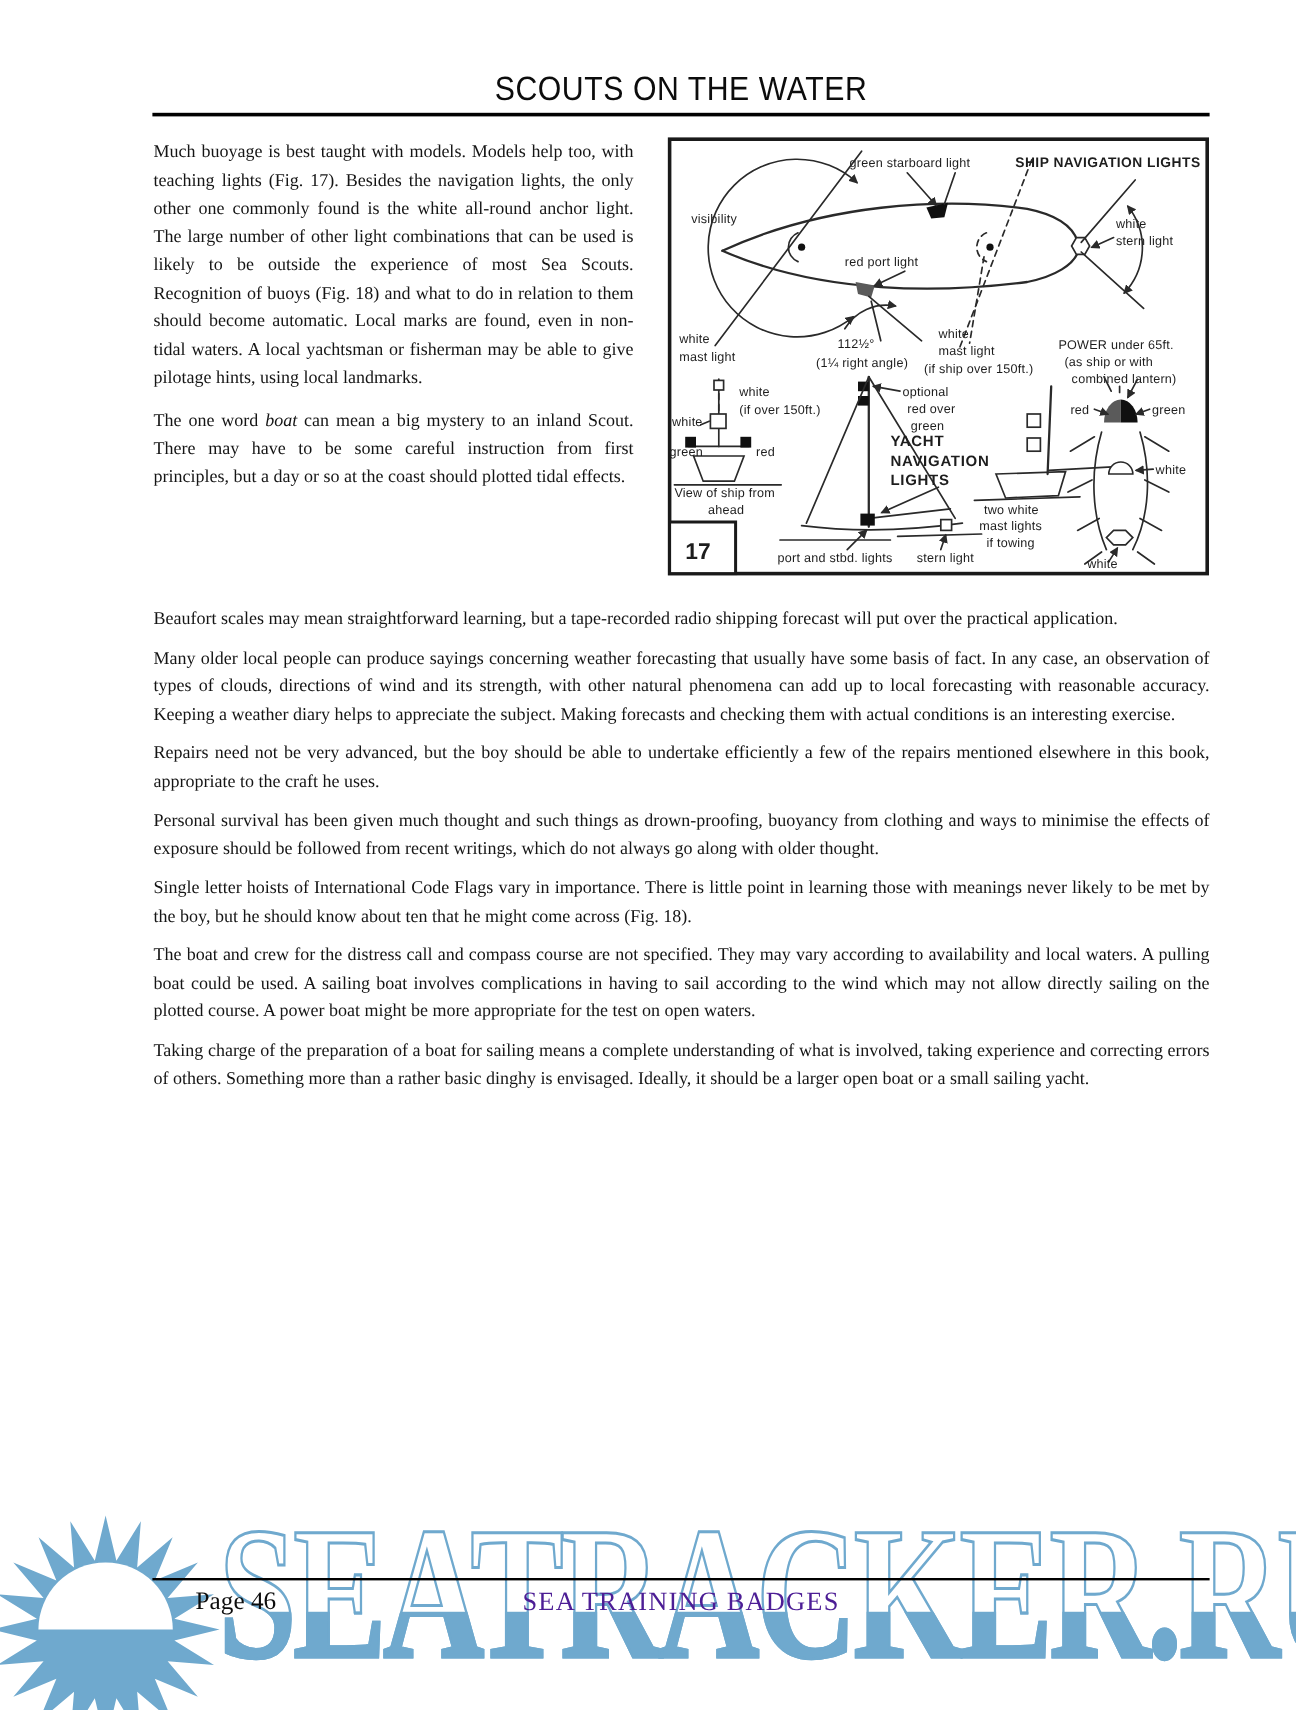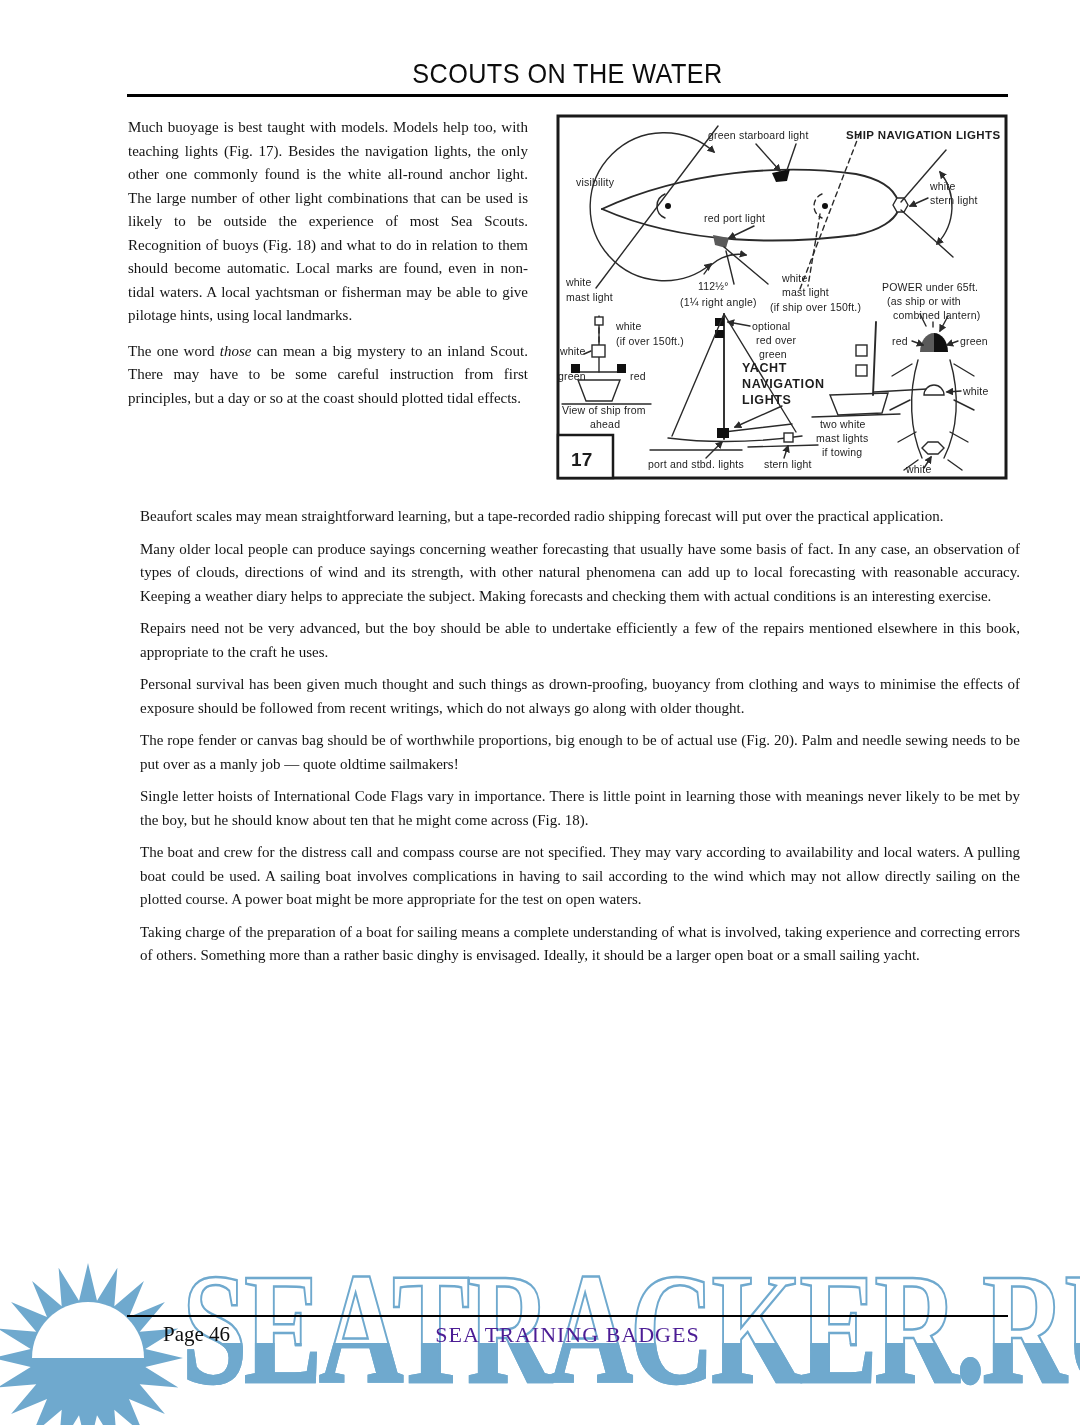--- a/index.html
+++ b/index.html
@@ -9,21 +9,21 @@
   }
   
   .title-wrap{position:absolute; left:127px; top:58px; width:881px; text-align:center;}
   .title-text{display:inline-block; transform:scaleX(.9); transform-origin:center;
     font-family:"Liberation Sans", sans-serif; font-size:28px; letter-spacing:.5px; color:#0c0c0c;}
   .rule{position:absolute; left:127px; width:881px; height:2.5px; background:#000;}
   .rule.header{top:94px;}
   .rule.footer{top:1315px; height:2px; z-index:3;}
   
   .leftcol{position:absolute; left:128px; top:116px; width:400px;}
-  .fullcol{position:absolute; left:140px; top:505px; width:880px;}
+  .fullcol{position:absolute; left:128px; top:505px; width:880px;}
   p.body{margin:0 0 12px 0; font-size:15px; line-height:23.5px; text-align:justify;}
   .fullcol p.body{margin-bottom:9px;}
   p.body i{font-style:italic;}
   
   .fig{position:absolute; left:556px; top:114px; width:452px; height:366px;}
   .fig text{font-family:"Liberation Sans", sans-serif; font-size:10.5px; fill:#1d1d1d; letter-spacing:.2px;}
   .fig text.hd{font-size:11.5px; font-weight:bold; letter-spacing:.4px;}
   .fig text.big{font-size:12.5px; font-weight:bold; letter-spacing:.6px;}
   .fig text.num{font-size:19px; font-weight:bold;}
   .fig .ln{stroke:#2a2a2a; stroke-width:1.4; fill:none; stroke-linecap:round;}
@@ -58,21 +58,21 @@
 
 <div class="page">
 
   <div class="title-wrap">
     <span class="title-text">SCOUTS ON THE WATER</span>
   </div>
   <div class="rule header"></div>
 
   <div class="leftcol">
     <p class="body">Much buoyage is best taught with models. Models help too, with teaching lights (Fig. 17). Besides the navigation lights, the only other one commonly found is the white all-round anchor light. The large number of other light combinations that can be used is likely to be outside the experience of most Sea Scouts. Recognition of buoys (Fig. 18) and what to do in relation to them should become automatic. Local marks are found, even in non-tidal waters. A local yachtsman or fisherman may be able to give pilotage hints, using local landmarks.</p>
-    <p class="body"><span>The one word </span><i>those</i><span> can mean a big mystery to an inland Scout. There may have to be some careful instruction from first principles, but a day or so at the coast should plotted tidal effects.</span></p>
+    <p class="body"><span>The one word </span><i>boat</i><span> can mean a big mystery to an inland Scout. There may have to be some careful instruction from first principles, but a day or so at the coast should plotted tidal effects.</span></p>
   </div>
 
   <svg class="fig" viewBox="0 0 452 366">
     <defs>
       <marker id="ar" viewBox="0 0 10 10" refX="8" refY="5" markerWidth="5.5" markerHeight="5.5" orient="auto-start-reverse">
         <path d="M0 0 L10 5 L0 10 z" fill="#2a2a2a"></path>
       </marker>
     </defs>
 
     <rect x="2" y="2" width="448" height="362" fill="#fff" stroke="#1a1a1a" stroke-width="3"></rect>
@@ -220,21 +220,20 @@
     <text x="404" y="231">green</text>
     <text x="407" y="281">white</text>
     <text x="350" y="359">white</text>
   </svg>
 
   <div class="fullcol">
     <p class="body">Beaufort scales may mean straightforward learning, but a tape-recorded radio shipping forecast will put over the practical application.</p>
     <p class="body">Many older local people can produce sayings concerning weather forecasting that usually have some basis of fact. In any case, an observation of types of clouds, directions of wind and its strength, with other natural phenomena can add up to local forecasting with reasonable accuracy. Keeping a weather diary helps to appreciate the subject. Making forecasts and checking them with actual conditions is an interesting exercise.</p>
     <p class="body">Repairs need not be very advanced, but the boy should be able to undertake efficiently a few of the repairs mentioned elsewhere in this book, appropriate to the craft he uses.</p>
     <p class="body">Personal survival has been given much thought and such things as drown-proofing, buoyancy from clothing and ways to minimise the effects of exposure should be followed from recent writings, which do not always go along with older thought.</p>
-    <p class="body">The rope fender or canvas bag should be of worthwhile proportions, big enough to be of actual use (Fig. 20). Palm and needle sewing needs to be put over as a manly job — quote oldtime sailmakers!</p>
     <p class="body">Single letter hoists of International Code Flags vary in importance. There is little point in learning those with meanings never likely to be met by the boy, but he should know about ten that he might come across (Fig. 18).</p>
     <p class="body">The boat and crew for the distress call and compass course are not specified. They may vary according to availability and local waters. A pulling boat could be used. A sailing boat involves complications in having to sail according to the wind which may not allow directly sailing on the plotted course. A power boat might be more appropriate for the test on open waters.</p>
     <p class="body">Taking charge of the preparation of a boat for sailing means a complete understanding of what is involved, taking experience and correcting errors of others. Something more than a rather basic dinghy is envisaged. Ideally, it should be a larger open boat or a small sailing yacht.</p>
   </div>
 
   <div class="watermark">
     <span class="wm-text">SEATRACKER.RU</span>
   </div>
 
   <svg class="sun" viewBox="0 0 200 200">

